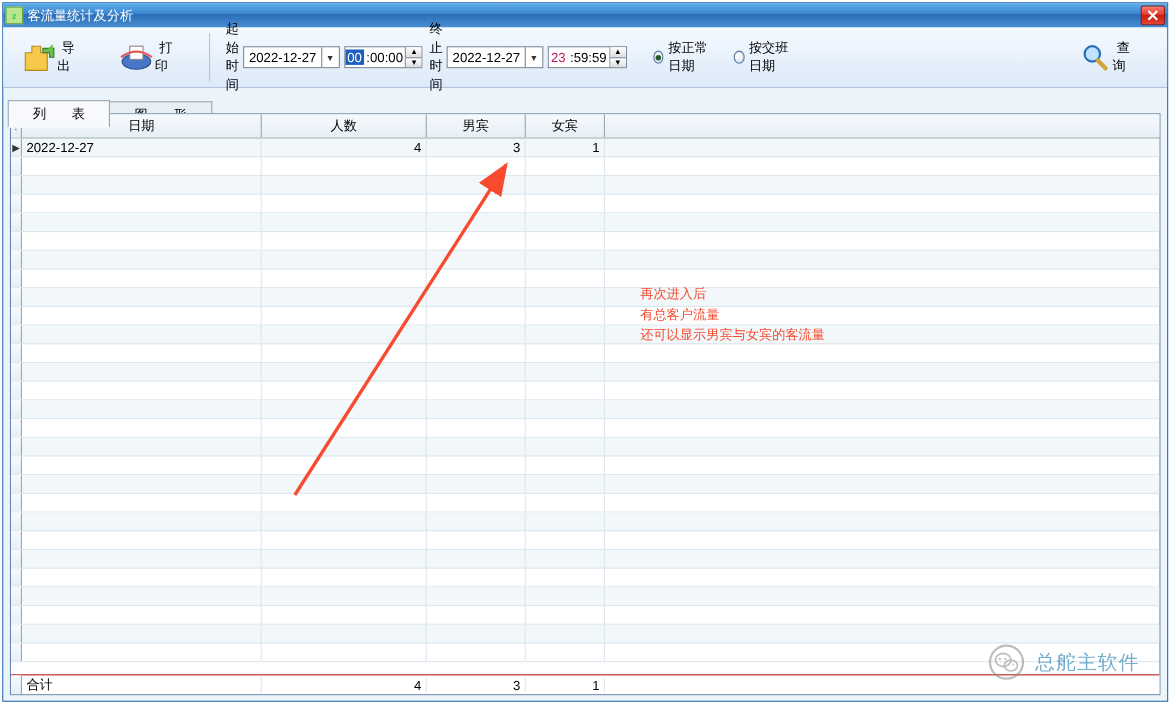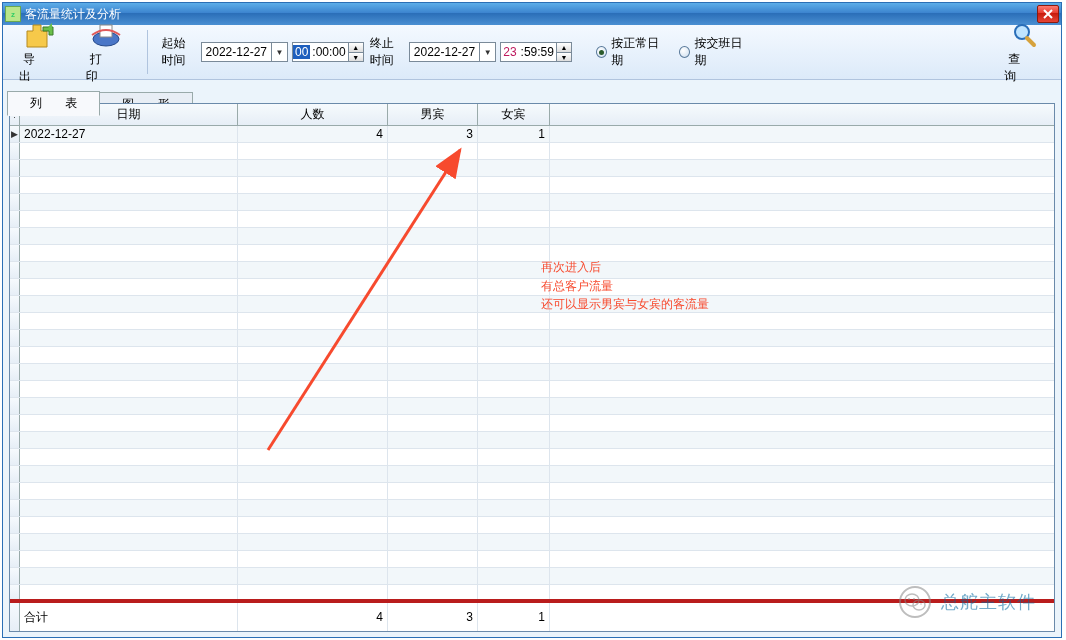--- a/index.html
+++ b/index.html
@@ -7,21 +7,21 @@
 
 .window { position: absolute; left: 2px; top: 2px; width: 1060px; height: 636px; border: 1px solid #2b6fb5; background: #ebf4fb; }
 
 .titlebar { height: 22px; background: linear-gradient(to bottom,#5daee8,#3c84cf 45%,#2a6eb8 46%,#4a8fd2); display: flex; align-items: center; padding: 0 2px; }
 .titlebar .app-icon { width: 16px; height: 16px; background:#b9e68a; border:1px solid #6aa84f; display:flex;align-items:center;justify-content:center;color:#3c6; font-size:8px; font-weight:bold; margin-right:4px;}
 .titlebar .title { color:#fff; font-size:12px; flex:1; }
 .titlebar .close { width:22px; height:18px; background: linear-gradient(to bottom,#ff7a6f,#e53a2e 45%,#c71a0c 46%,#e54435); border:1px solid #8a1a10; border-radius:2px; display:flex; align-items:center; justify-content:center; }
 .titlebar .close svg { width:10px; height:10px; }
 
 .toolbar { height: 55px; background: linear-gradient(to bottom,#f4f9ff,#dceaf9); border-bottom:1px solid #b0c4de; display:flex; align-items:center; padding: 2px 10px; gap:14px;}
-.tb-btn { display:flex; flex-direction:column; align-items:center; gap:1px; cursor:pointer; padding:2px 6px; }
+.tb-btn { display:flex; flex-direction:row; align-items:center; gap:1px; cursor:pointer; padding:2px 6px; }
 .tb-btn .ic { width:32px; height:30px; display:flex; align-items:center; justify-content:center; }
 .tb-btn .lbl { font-size:12px; color:#000; letter-spacing: 4px; text-indent:4px;}
 .tb-sep { width:1px; height:44px; background:#b0c4de; }
 .time-block { display:flex; flex-direction:row; gap:6px; }
 .time-row { display:flex; align-items:center; gap:4px; }
 .time-row .tlabel { font-size:12px; color:#000; }
 .date-picker { display:flex; align-items:center; border:1px solid #7a8a99; background:#fff; height:20px; }
 .date-picker .val { padding:0 4px; font-size:12px; white-space:nowrap; }
 .date-picker .dd { width:16px; height:18px; border-left:1px solid #7a8a99; display:flex;align-items:center;justify-content:center; }
 .date-picker .dd::after { content:'▼'; font-size:8px; color:#333; }
@@ -47,24 +47,24 @@
 .grid-body { flex:1; overflow:hidden; }
 .grid-row { display:flex; border-bottom:1px solid #dde5ed; height:17px; align-items:center; }
 .grid-row.alt { background:#f2f7fa; }
 .grid-row .cell { border-right:1px solid #dde5ed; padding:0 4px; font-size:12px; height:100%; display:flex; align-items:center; }
 .sel-col { width:10px; min-width:10px; background:linear-gradient(to bottom,#f6fafd,#e6eef6); border-right:1px solid #9aa; height:100%; display:flex;align-items:center;justify-content:center; font-size:9px; color:#333;}
 .w-date { width:218px; }
 .w-count { width:150px; justify-content:flex-end; }
 .w-male { width:90px; justify-content:flex-end; }
 .w-female { width:72px; justify-content:flex-end; }
 .grid-header .w-count,.grid-header .w-male,.grid-header .w-female,.grid-header .w-date { justify-content:center; display:flex; }
-.grid-footer { display:flex; border-top:4px solid #b91c1c; background:#fff; height:32px; }
+.grid-footer { display:flex; border-top:1px solid #b91c1c; background:#fff; height:18px;align-items:center; }
 .grid-footer .cell { border-right:1px solid #dde5ed; padding:0 4px; font-size:12px; display:flex;align-items:center; }
 
-.annotation { position:absolute; left:541px; top:258px; color:#f74a2e; font-size:22px; line-height:1.55; font-family: "Microsoft YaHei", sans-serif; }
+.annotation { position:absolute; left:582px; top:258px; color:#f74a2e; font-size:22px; line-height:1.55; font-family: "Microsoft YaHei", sans-serif; }
 
 .arrow-svg { position:absolute; left:260px; top:140px; pointer-events:none; }
 
 .watermark { position:absolute; right:30px; bottom:22px; display:flex; align-items:center; gap:10px; opacity:0.55; }
 .watermark .wm-icon { width:32px; height:32px; border-radius:50%; border:2px solid #888; display:flex;align-items:center;justify-content:center; font-size:18px; color:#888;}
 .watermark .wm-text { font-size:18px; color:#0369a1; font-family: "Microsoft YaHei"; letter-spacing:1px;}
 </style>
 </head>
 <body>
 

